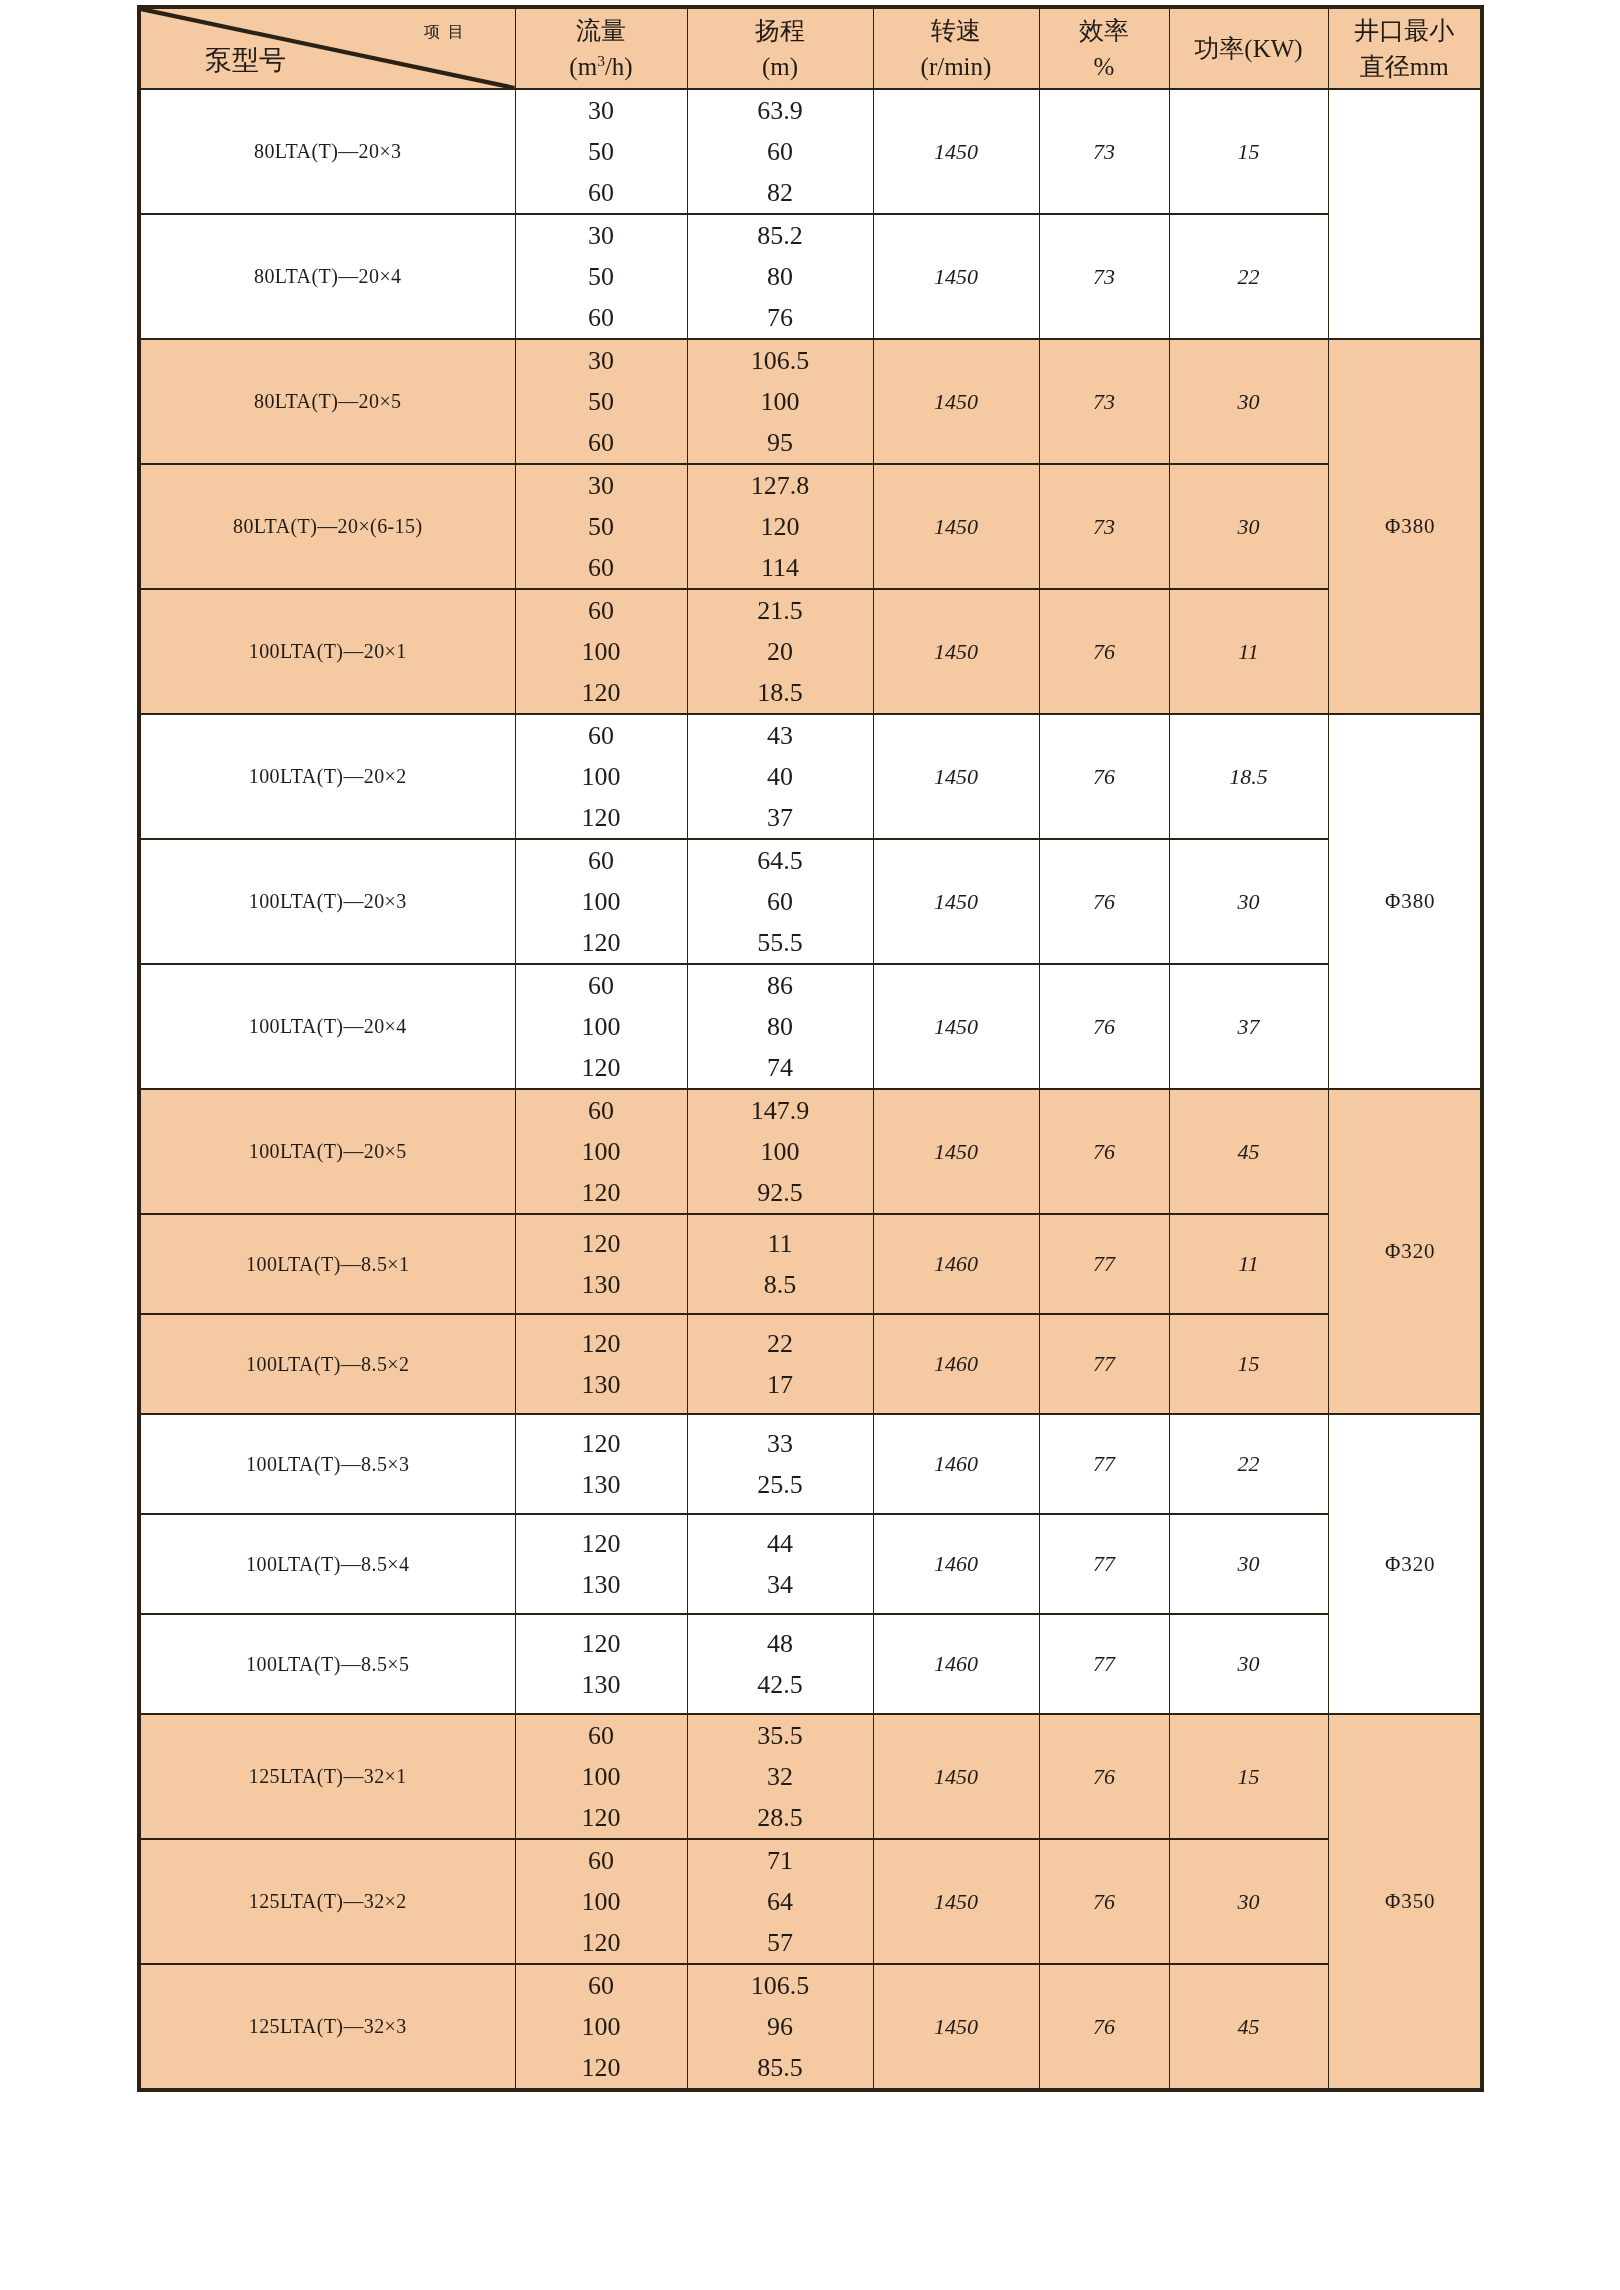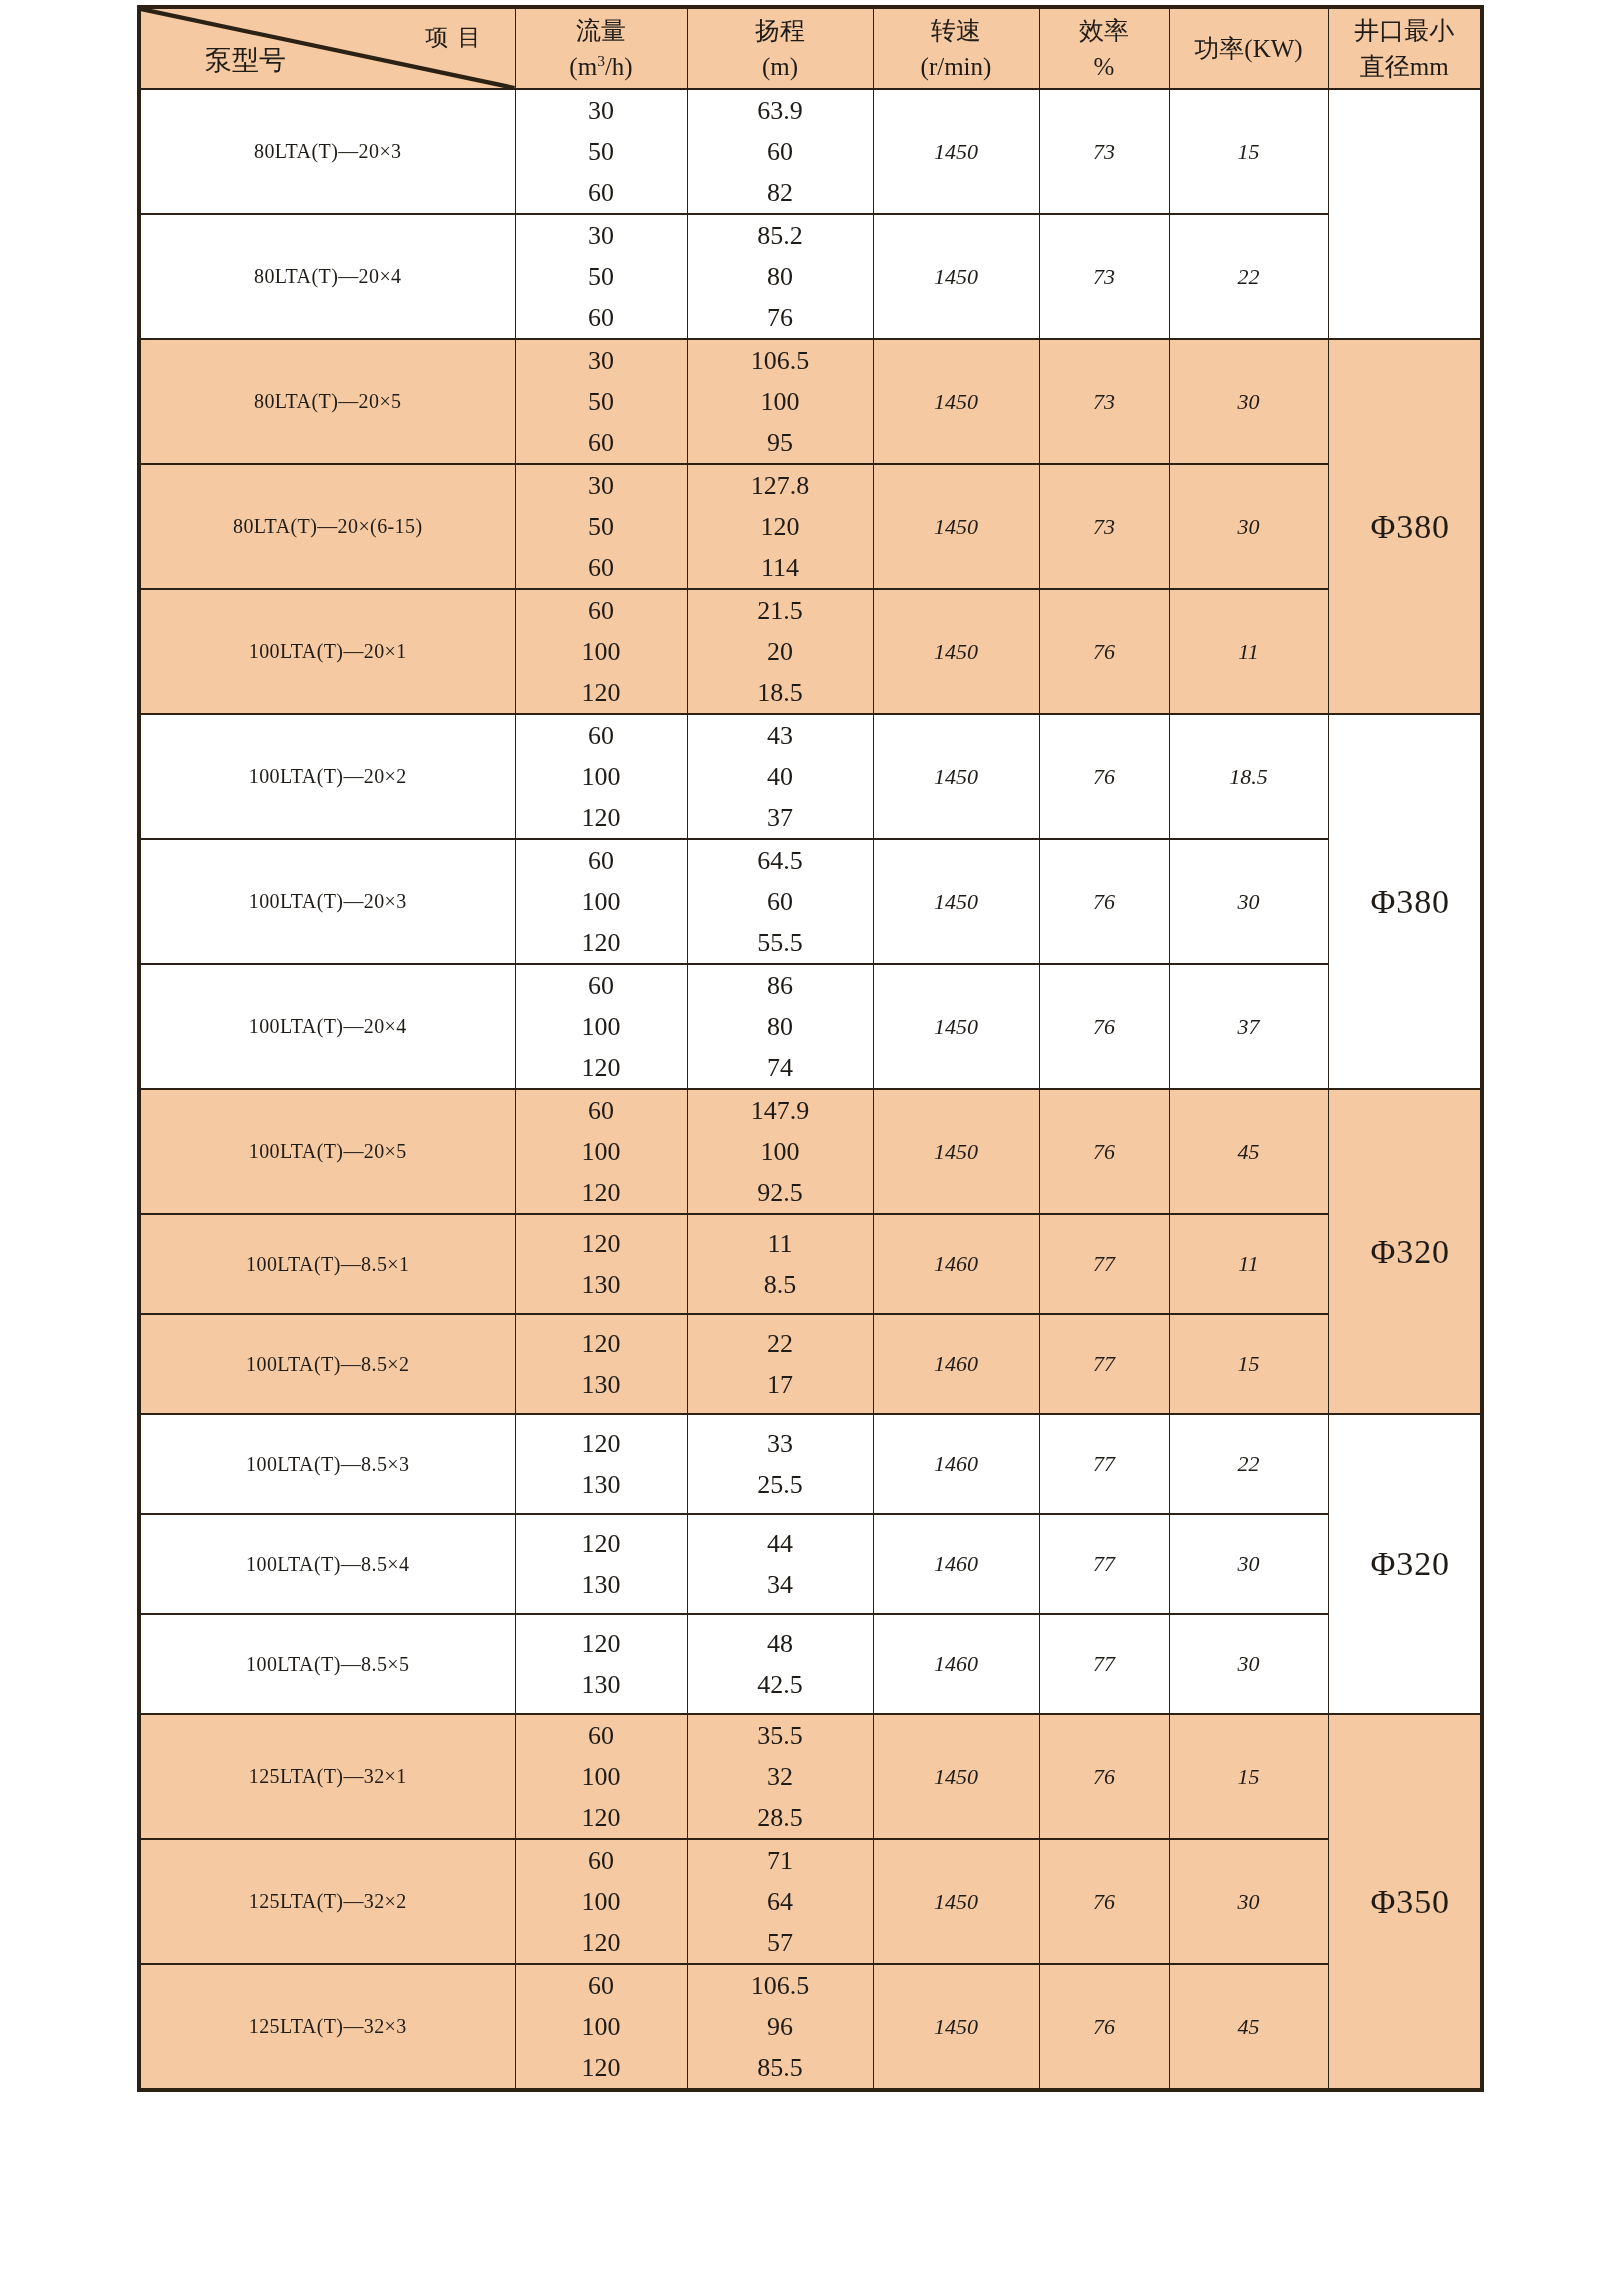--- a/index.html
+++ b/index.html
@@ -32,26 +32,26 @@
   tbody tr{height:100px;}
   tr.o td{background:var(--orange);}
   tr.w td{background:var(--white);}
   td.diam-o{background:var(--orange) !important;}
   td.diam-w{background:var(--white) !important;}
   th{background:var(--orange);font-weight:normal;font-size:25px;}
   .h2l{line-height:36px;}
   sup{font-size:0.62em;vertical-align:super;line-height:0;}
   .corner{position:relative;overflow:hidden;}
   .corner svg{position:absolute;left:0;top:0;width:100%;height:100%;display:block;}
-  .c-top{position:absolute;top:12.5px;right:32px;font-size:23px;letter-spacing:1.8px;}
+  .c-top{position:absolute;top:12.5px;right:49px;font-size:16px;letter-spacing:1.8px;}
   .c-bottom{position:absolute;bottom:10.7px;left:64px;font-size:27px;}
   td.model{font-size:20px;letter-spacing:0.4px;}
   td.vals{font-size:26px;line-height:41px;white-space:pre-line;}
   td.num{font-size:22px;font-style:italic;}
-  td.diam{font-size:34px;letter-spacing:0.9px;padding-left:12px;}
+  td.diam{font-size:21px;letter-spacing:0.9px;padding-left:12px;}
 </style>
 </head>
 <body>
 
 <div class="page">
 <table class="spec">
   <colgroup>
     <col style="width:376px">
         <col style="width:172px">
         <col style="width:186px">

